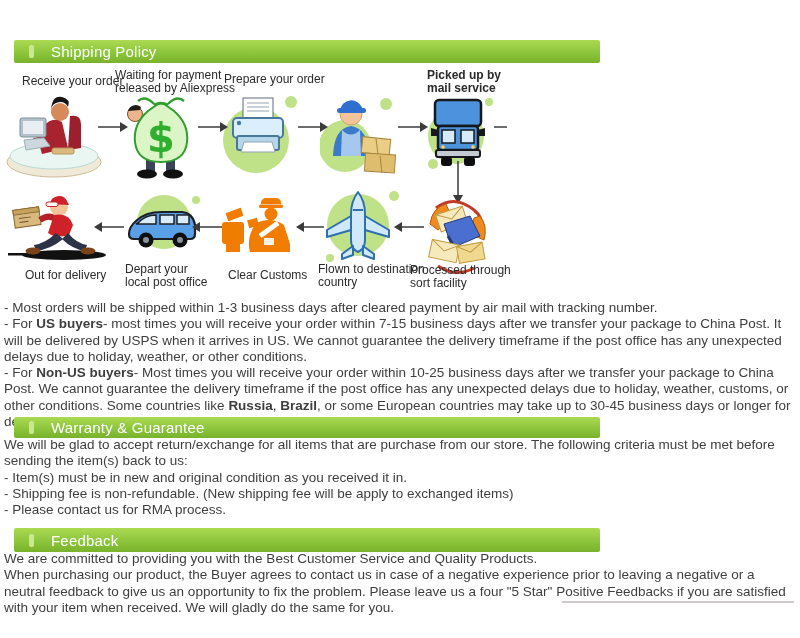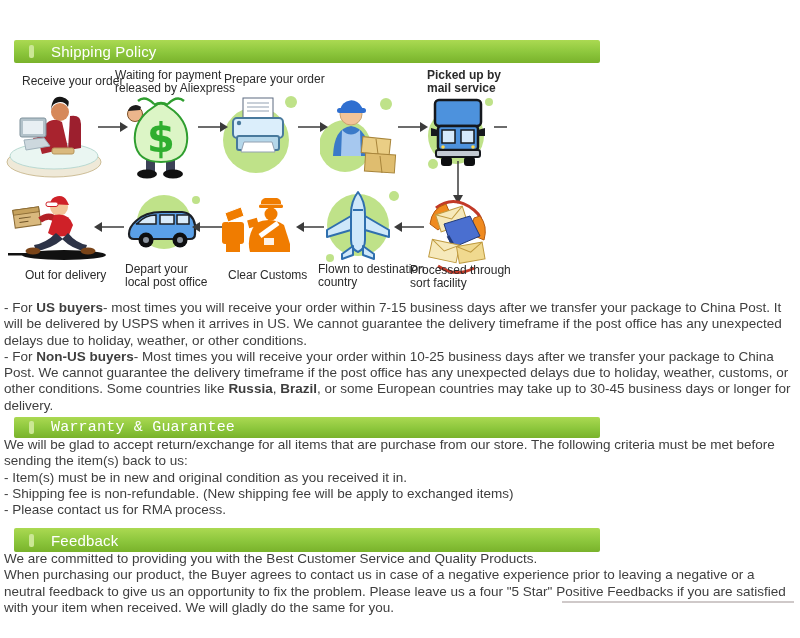--- a/index.html
+++ b/index.html
@@ -236,25 +236,26 @@
   <div class="flow-label" style="left:25px;top:269px;">Out for delivery</div>
   <div class="flow-label" style="left:125px;top:263px;">Depart your
 local post office</div>
   <div class="flow-label" style="left:228px;top:269px;">Clear Customs</div>
   <div class="flow-label" style="left:318px;top:263px;">Flown to destination
 country</div>
   <div class="flow-label" style="left:410px;top:264px;">Processed through
 sort facility</div>
 
   <div class="para" style="top:300px;">
+      <div class="pline"><span>- Most orders will be shipped within 1-3 business days after cleared payment by air mail with tracking number.</span></div>
       <div class="pline"><span>- For </span><b>US buyers</b><span>- most times you will receive your order within 7-15 business days after we transfer your package to China Post. It will be delivered by USPS when it arrives in US. We cannot guarantee the delivery timeframe if the post office has any unexpected delays due to holiday, weather, or other conditions.</span></div>
       <div class="pline"><span>- For </span><b>Non-US buyers</b><span>- Most times you will receive your order within 10-25 business days after we transfer your package to China Post. We cannot guarantee the delivery timeframe if the post office has any unexpected delays due to holiday, weather, customs, or other conditions. Some countries like </span><b>Russia</b><span>, </span><b>Brazil</b><span>, or some European countries may take up to 30-45 business days or longer for delivery.</span></div>
     </div>
 
-  <div class="bar" style="top:417px;height:21px;font-family:Liberation Mono, monospace;">
+  <div class="bar" style="top:417px;height:21px;">
     <span class="accent"></span>
     <span class="bar-title">Warranty &amp; Guarantee</span>
   </div>
   <div class="para" style="top:437px;">
       <div class="pline">We will be glad to accept return/exchange for all items that are purchase from our store. The following criteria must be met before sending the item(s) back to us:</div>
       <div class="pline">- Item(s) must be in new and original condition as you received it in.</div>
       <div class="pline">- Shipping fee is non-refundable. (New shipping fee will be apply to exchanged items)</div>
       <div class="pline">- Please contact us for RMA process.</div>
     </div>
 

